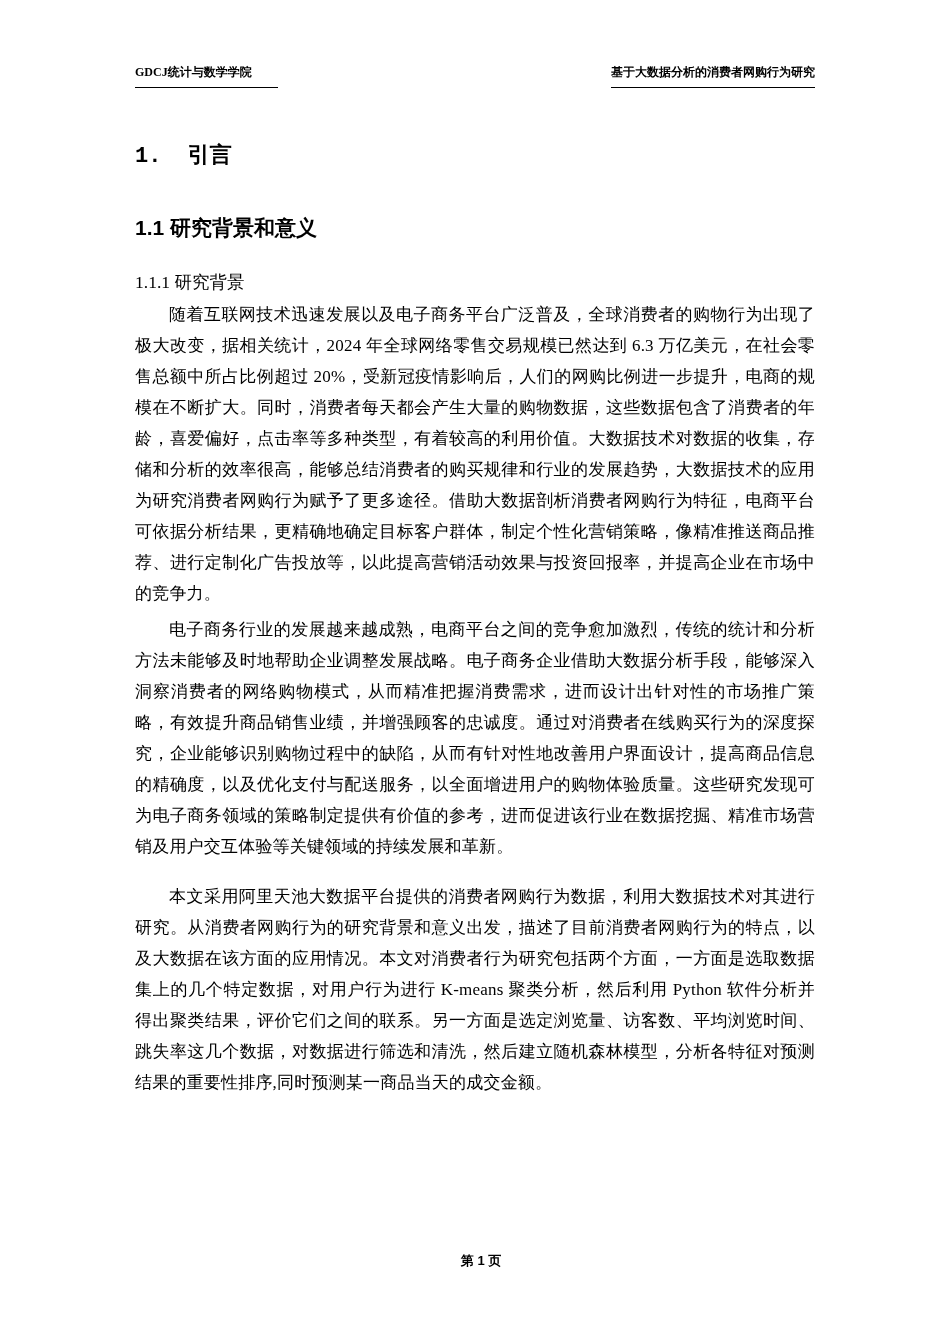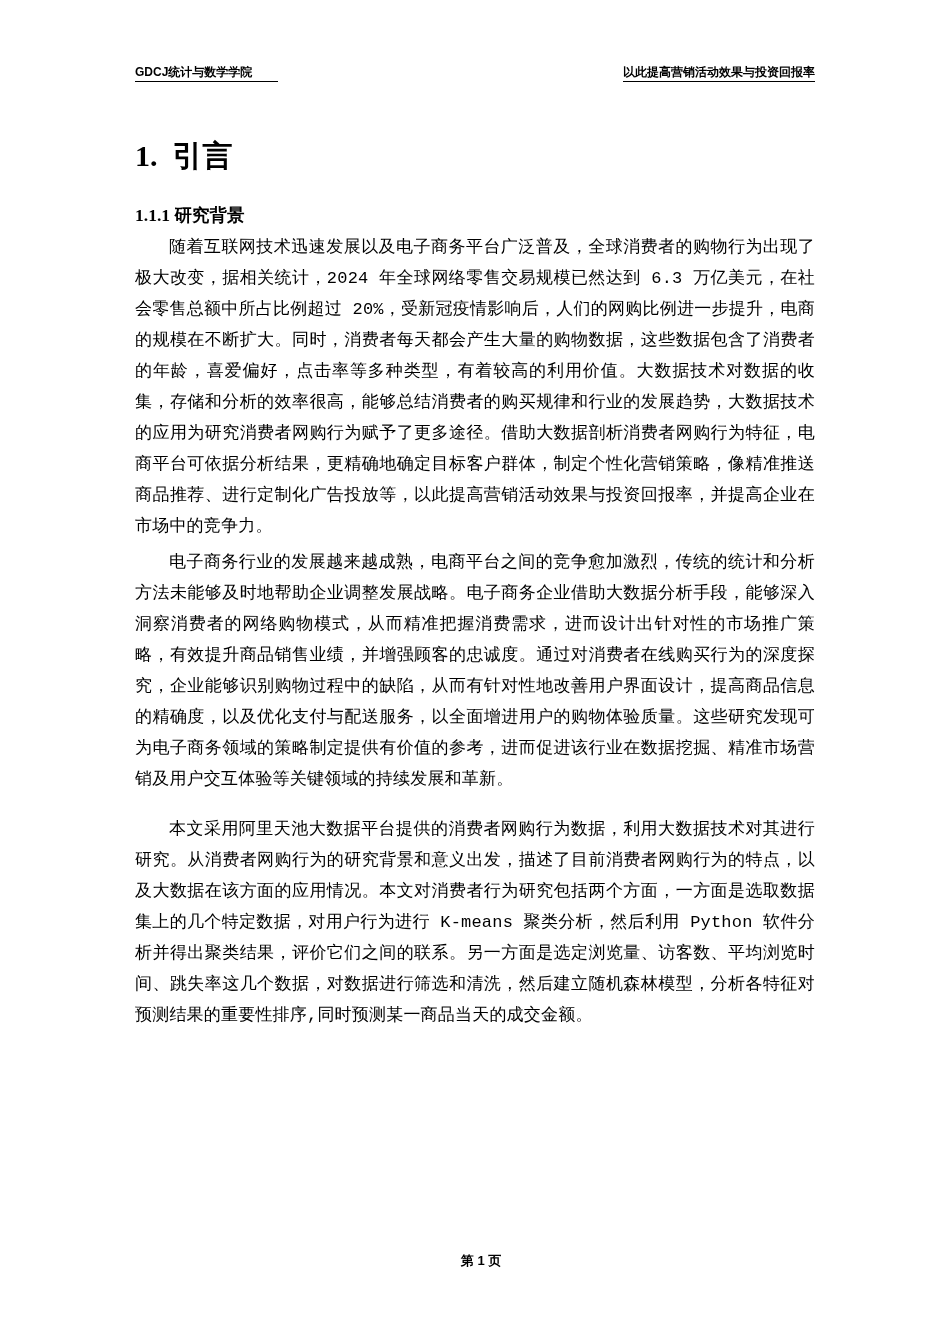--- a/index.html
+++ b/index.html
@@ -26,61 +26,61 @@
     display: flex;
     justify-content: space-between;
     align-items: flex-end;
     font-family: "Liberation Sans", "DejaVu Sans", sans-serif;
     font-size: 12px;
     font-weight: bold;
     line-height: 1.4;
   }
   .hdr {
     border-bottom: 1px solid #000;
-    padding-bottom: 0;
+    padding-bottom: 6px;
     white-space: nowrap;
+    font-family: Liberation Serif, serif;
   }
   .hdr-left {
     padding-right: 26px; 
   }
   
   .chapter-title {
     margin: 56px 0 0 0;
-    font-family: Liberation Serif, serif;
-    font-size: 30px;
+    font-family: Liberation Mono, monospace;
+    font-size: 22px;
     font-weight: bold;
     line-height: 1.2;
     white-space: pre-wrap;
   }
   .section-heading {
     margin: 44px 0 0 0;
     font-family: "Liberation Sans", "DejaVu Sans", sans-serif;
     font-size: 21px;
     font-weight: bold;
     line-height: 1.3;
   }
   .subsection-heading {
     margin: 30px 0 0 0;
     font-family: "Liberation Serif", "DejaVu Serif", serif;
     font-size: 17.5px;
-    font-weight: bold;
+    font-weight: normal;
     line-height: 1.3;
   }
   .h3-tight {
     margin-top: 10px;
   }
   
   .body-text {
     margin: 5px 0 0 0;
     font-size: 17px;
     line-height: 31px;
     text-align: justify;
     text-indent: 2em;
     letter-spacing: 0.2px;
-    font-family: Liberation Mono, monospace;
   }
   .para-after-h2 {
     margin-top: 19px;
   }
   
   .doc-footer {
     position: absolute;
     left: 12px;
     right: 0;
     bottom: 74px;
@@ -90,25 +90,26 @@
     font-weight: bold;
   }
 </style>
 </head>
 <body>
 
 <div class="page">
 
   <header class="doc-header">
     <span class="hdr hdr-left">GDCJ统计与数学学院</span>
-    <span class="hdr hdr-right">以此提高营销活动效果与投资回报率</span>
+    <span class="hdr hdr-right">基于大数据分析的消费者网购行为研究</span>
   </header>
 
   <h1 class="chapter-title">1.  引言</h1>
 
+  <h2 class="section-heading">1.1 研究背景和意义</h2>
 
   <h3 class="subsection-heading">1.1.1 研究背景</h3>
 
   <p class="body-text">随着互联网技术迅速发展以及电子商务平台广泛普及，全球消费者的购物行为出现了极大改变，据相关统计，2024 年全球网络零售交易规模已然达到 6.3 万亿美元，在社会零售总额中所占比例超过 20%，受新冠疫情影响后，人们的网购比例进一步提升，电商的规模在不断扩大。同时，消费者每天都会产生大量的购物数据，这些数据包含了消费者的年龄，喜爱偏好，点击率等多种类型，有着较高的利用价值。大数据技术对数据的收集，存储和分析的效率很高，能够总结消费者的购买规律和行业的发展趋势，大数据技术的应用为研究消费者网购行为赋予了更多途径。借助大数据剖析消费者网购行为特征，电商平台可依据分析结果，更精确地确定目标客户群体，制定个性化营销策略，像精准推送商品推荐、进行定制化广告投放等，以此提高营销活动效果与投资回报率，并提高企业在市场中的竞争力。</p>
 
 
   <p class="body-text">电子商务行业的发展越来越成熟，电商平台之间的竞争愈加激烈，传统的统计和分析方法未能够及时地帮助企业调整发展战略。电子商务企业借助大数据分析手段，能够深入洞察消费者的网络购物模式，从而精准把握消费需求，进而设计出针对性的市场推广策略，有效提升商品销售业绩，并增强顾客的忠诚度。通过对消费者在线购买行为的深度探究，企业能够识别购物过程中的缺陷，从而有针对性地改善用户界面设计，提高商品信息的精确度，以及优化支付与配送服务，以全面增进用户的购物体验质量。这些研究发现可为电子商务领域的策略制定提供有价值的参考，进而促进该行业在数据挖掘、精准市场营销及用户交互体验等关键领域的持续发展和革新。</p>
 
 
   <p class="body-text para-after-h2">本文采用阿里天池大数据平台提供的消费者网购行为数据，利用大数据技术对其进行研究。从消费者网购行为的研究背景和意义出发，描述了目前消费者网购行为的特点，以及大数据在该方面的应用情况。本文对消费者行为研究包括两个方面，一方面是选取数据集上的几个特定数据，对用户行为进行 K-means 聚类分析，然后利用 Python 软件分析并得出聚类结果，评价它们之间的联系。另一方面是选定浏览量、访客数、平均浏览时间、跳失率这几个数据，对数据进行筛选和清洗，然后建立随机森林模型，分析各特征对预测结果的重要性排序,同时预测某一商品当天的成交金额。</p>

